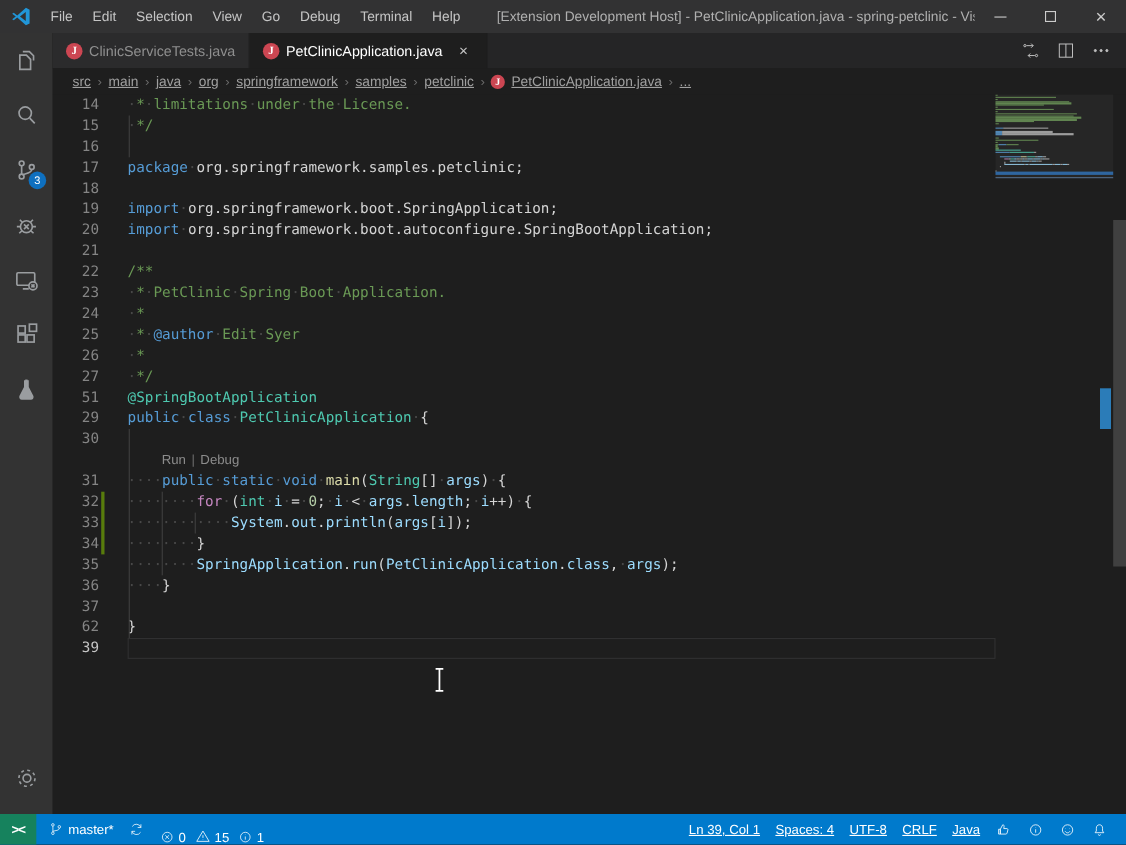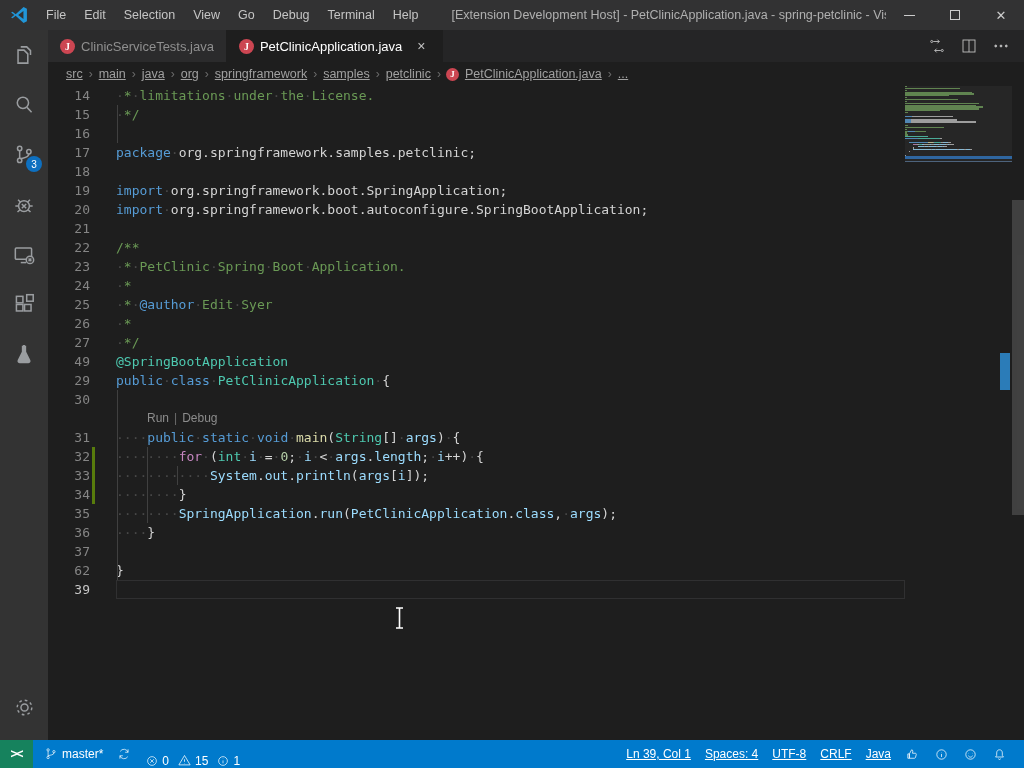--- a/index.html
+++ b/index.html
@@ -255,21 +255,21 @@
           <div class="crow"><div class="gut">18</div><div class="ctx"></div></div>
           <div class="crow"><div class="gut">19</div><div class="ctx"><span class="kw">import</span><span class="ws">·</span><span class="pun">org.springframework.boot.SpringApplication;</span></div></div>
           <div class="crow"><div class="gut">20</div><div class="ctx"><span class="kw">import</span><span class="ws">·</span><span class="pun">org.springframework.boot.autoconfigure.SpringBootApplication;</span></div></div>
           <div class="crow"><div class="gut">21</div><div class="ctx"></div></div>
           <div class="crow"><div class="gut">22</div><div class="ctx"><span class="cm">/**</span></div></div>
           <div class="crow"><div class="gut">23</div><div class="ctx"><span class="ws">·</span><span class="cm">*</span><span class="ws">·</span><span class="cm">PetClinic</span><span class="ws">·</span><span class="cm">Spring</span><span class="ws">·</span><span class="cm">Boot</span><span class="ws">·</span><span class="cm">Application.</span></div></div>
           <div class="crow"><div class="gut">24</div><div class="ctx"><span class="ws">·</span><span class="cm">*</span></div></div>
           <div class="crow"><div class="gut">25</div><div class="ctx"><span class="ws">·</span><span class="cm">*</span><span class="ws">·</span><span class="tag">@author</span><span class="ws">·</span><span class="cm">Edit</span><span class="ws">·</span><span class="cm">Syer</span></div></div>
           <div class="crow"><div class="gut">26</div><div class="ctx"><span class="ws">·</span><span class="cm">*</span></div></div>
           <div class="crow"><div class="gut">27</div><div class="ctx"><span class="ws">·</span><span class="cm">*/</span></div></div>
-          <div class="crow"><div class="gut">49</div><div class="ctx"><span class="typ">@SpringBootApplication</span></div></div>
+          <div class="crow"><div class="gut">51</div><div class="ctx"><span class="typ">@SpringBootApplication</span></div></div>
           <div class="crow"><div class="gut">29</div><div class="ctx"><span class="kw">public</span><span class="ws">·</span><span class="kw">class</span><span class="ws">·</span><span class="typ">PetClinicApplication</span><span class="ws">·</span><span class="pun">{</span></div></div>
           <div class="crow"><div class="gut">30</div><div class="ctx"></div></div>
           <div class="crow"><div class="gut"></div><div class="ctx lens"><a href="#">Run</a><span class="sep">|</span><a href="#">Debug</a></div></div>
           <div class="crow"><div class="gut">31</div><div class="ctx"><span class="ws">····</span><span class="kw">public</span><span class="ws">·</span><span class="kw">static</span><span class="ws">·</span><span class="kw">void</span><span class="ws">·</span><span class="fn">main</span><span class="pun">(</span><span class="typ">String</span><span class="pun">[]</span><span class="ws">·</span><span class="var">args</span><span class="pun">)</span><span class="ws">·</span><span class="pun">{</span></div></div>
           <div class="crow"><div class="gut">32</div><div class="ctx"><span class="ws">········</span><span class="ctl">for</span><span class="ws">·</span><span class="pun">(</span><span class="typ">int</span><span class="ws">·</span><span class="var">i</span><span class="ws">·</span><span class="pun">=</span><span class="ws">·</span><span class="num">0</span><span class="pun">;</span><span class="ws">·</span><span class="var">i</span><span class="ws">·</span><span class="pun">&lt;</span><span class="ws">·</span><span class="var">args</span><span class="pun">.</span><span class="var">length</span><span class="pun">;</span><span class="ws">·</span><span class="var">i</span><span class="pun">++)</span><span class="ws">·</span><span class="pun">{</span></div></div>
           <div class="crow"><div class="gut">33</div><div class="ctx"><span class="ws">············</span><span class="var">System</span><span class="pun">.</span><span class="var">out</span><span class="pun">.</span><span class="var">println</span><span class="pun">(</span><span class="var">args</span><span class="pun">[</span><span class="var">i</span><span class="pun">]);</span></div></div>
           <div class="crow"><div class="gut">34</div><div class="ctx"><span class="ws">········</span><span class="pun">}</span></div></div>
           <div class="crow"><div class="gut">35</div><div class="ctx"><span class="ws">········</span><span class="var">SpringApplication</span><span class="pun">.</span><span class="var">run</span><span class="pun">(</span><span class="var">PetClinicApplication</span><span class="pun">.</span><span class="var">class</span><span class="pun">,</span><span class="ws">·</span><span class="var">args</span><span class="pun">);</span></div></div>
           <div class="crow"><div class="gut">36</div><div class="ctx"><span class="ws">····</span><span class="pun">}</span></div></div>
           <div class="crow"><div class="gut">37</div><div class="ctx"></div></div>

